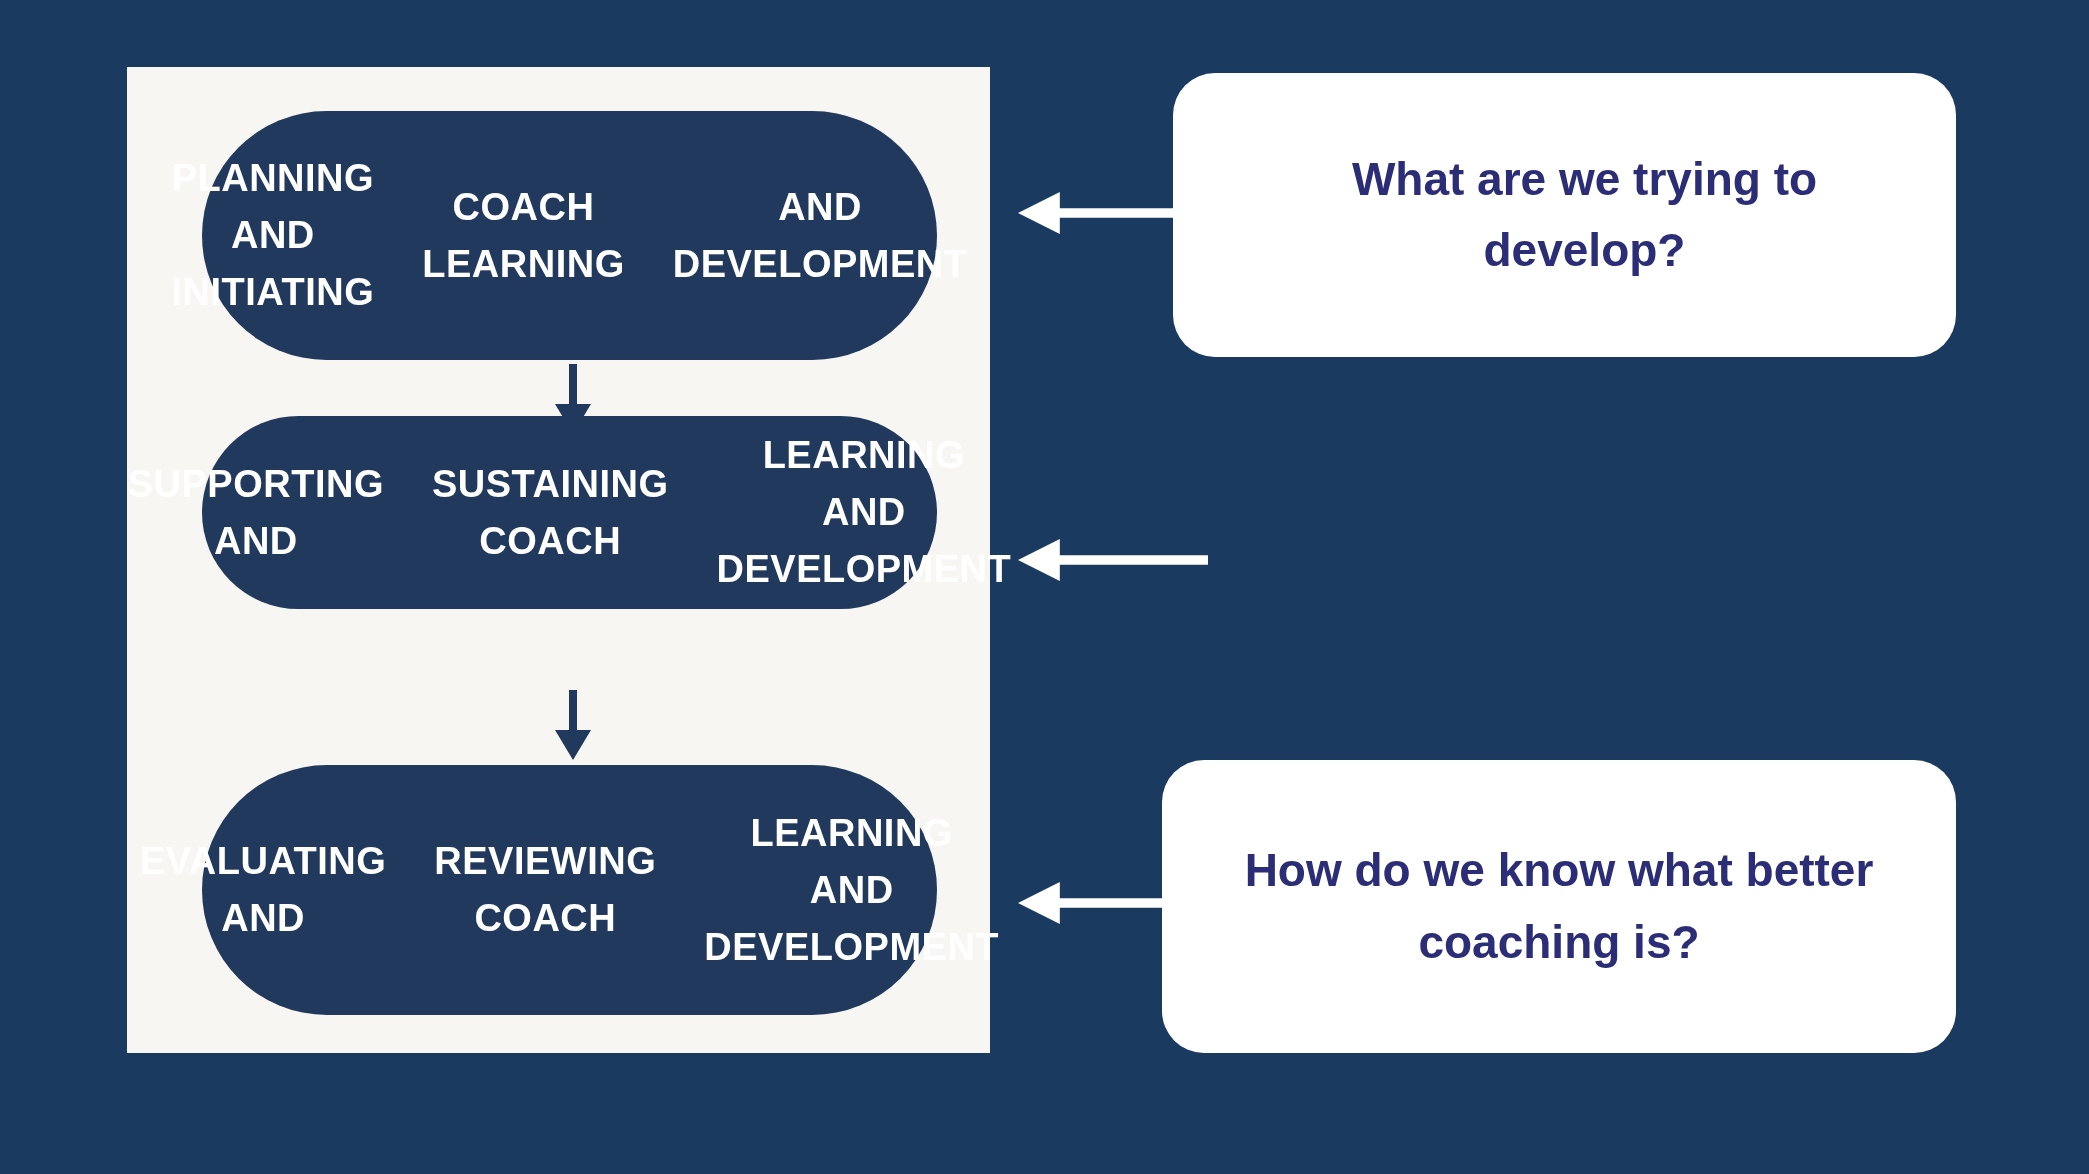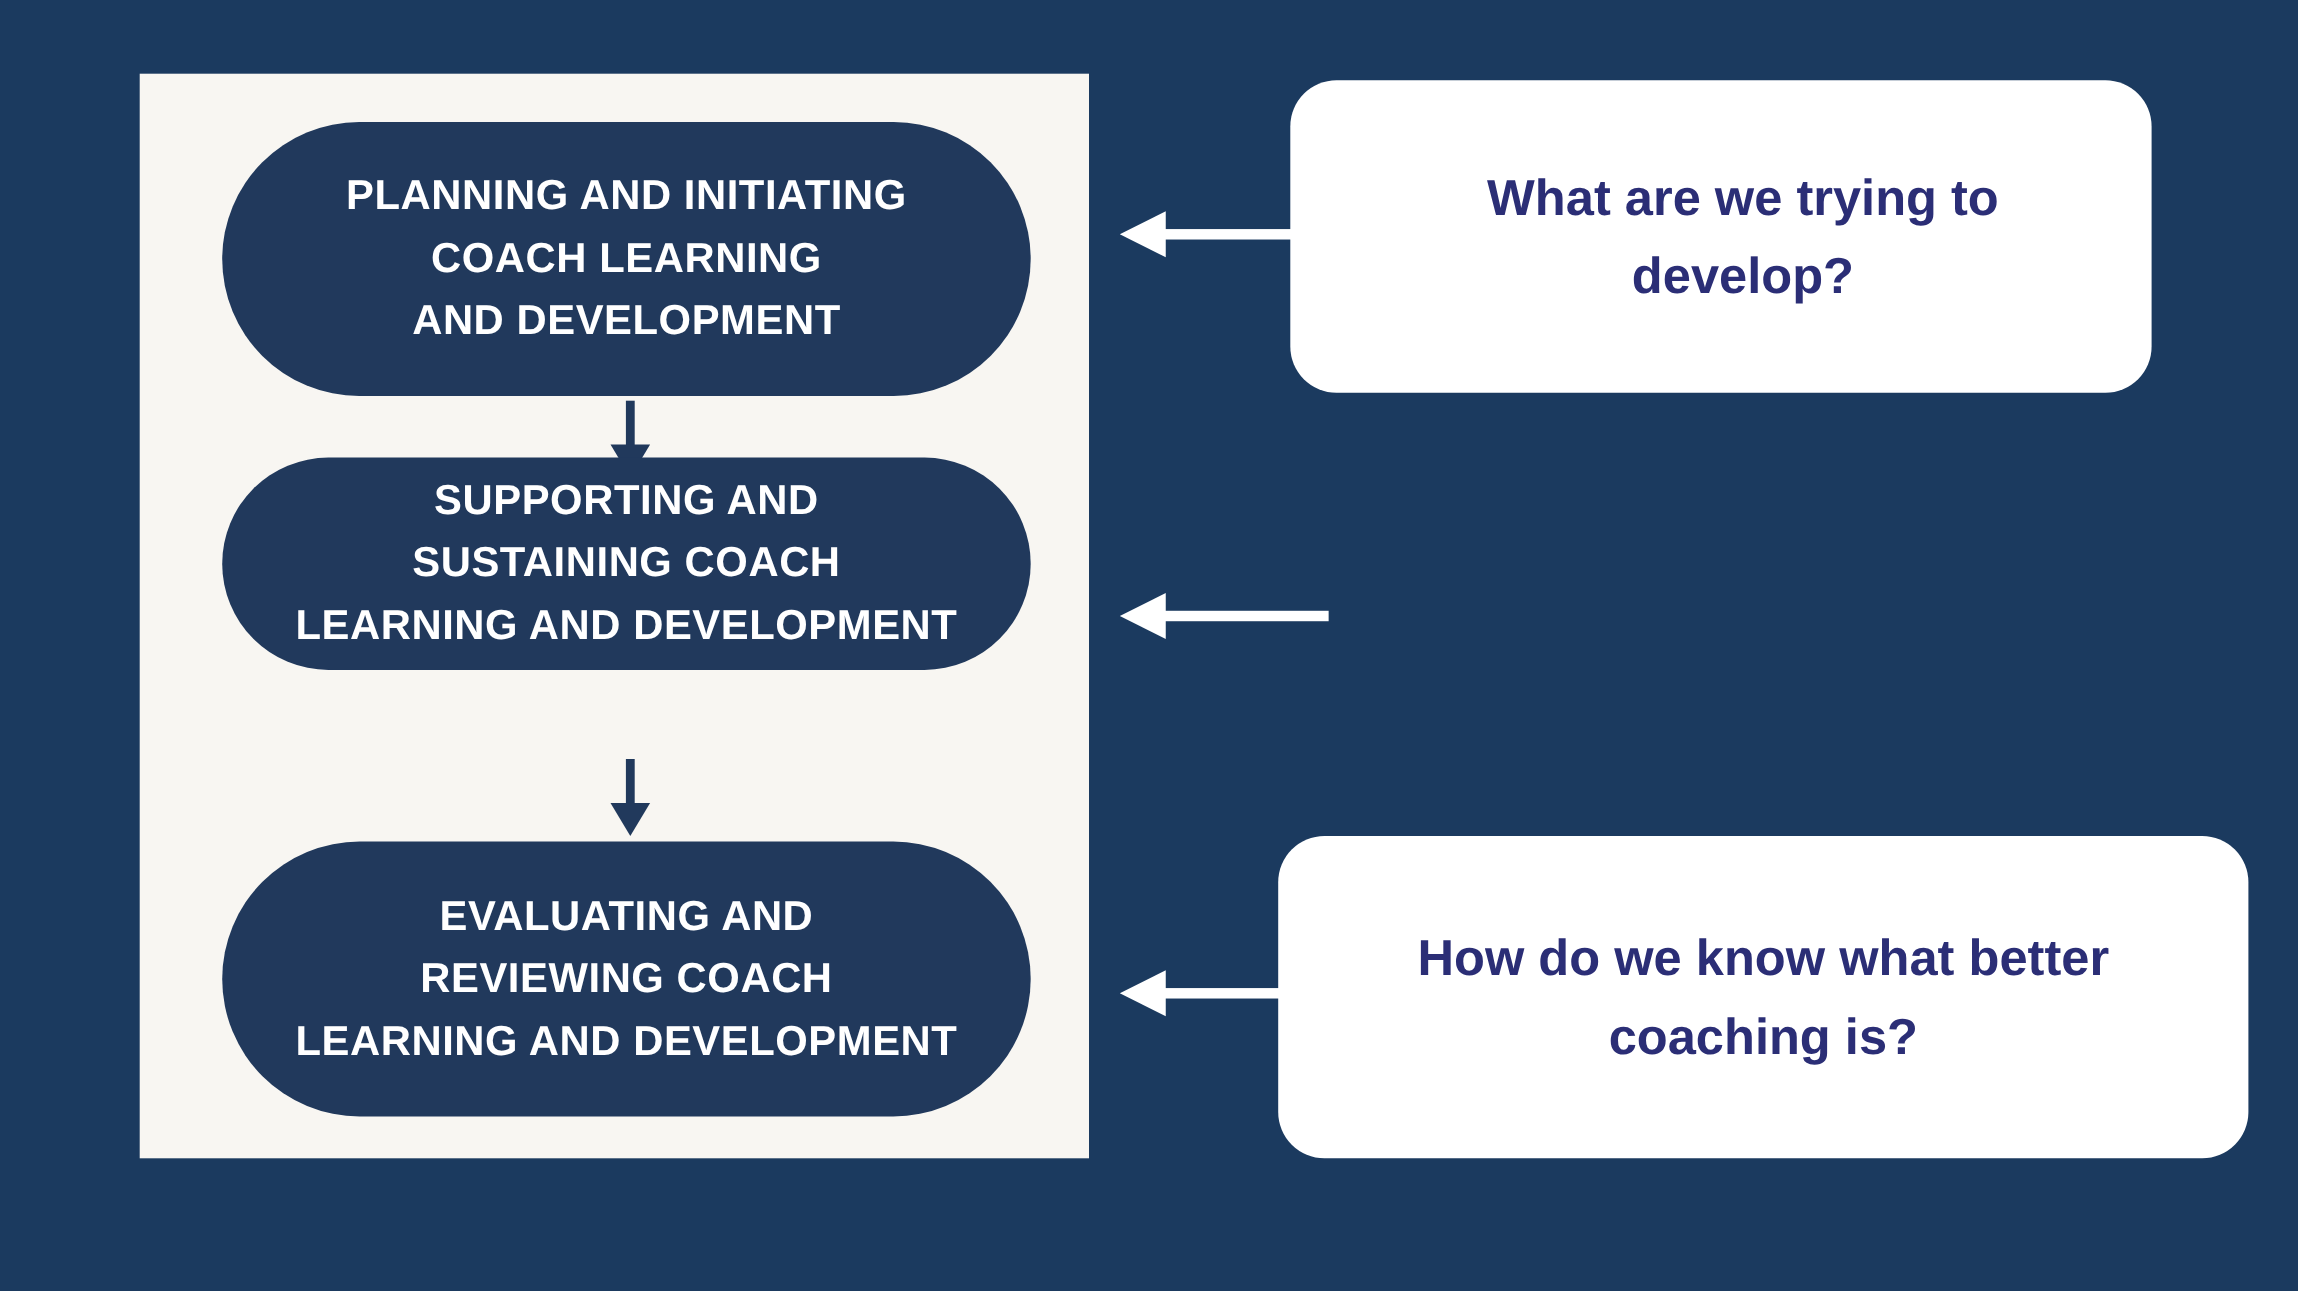--- a/index.html
+++ b/index.html
@@ -26,28 +26,29 @@
   }
   
   .pill {
     position: absolute;
     left: 202px;
     width: 735px;
     background: #21395c;
     border-radius: 130px;
     color: #ffffff;
     display: flex;
-    flex-direction: column;
+    flex-direction: row;
     align-items: center;
     justify-content: center;
     text-align: center;
     font-weight: 700;
     font-size: 38px;
     line-height: 1.5;
     letter-spacing: 0.5px;
+    gap: 48px;
   }
   .pill-1 { top: 111px; height: 249px; }
   .pill-2 { top: 416px; height: 193px; }
   .pill-3 { top: 765px; height: 250px; }
   .pill span { display: block; }
 
   
   .down-arrow {
     position: absolute;
     left: 547px;
@@ -66,21 +67,21 @@
     align-items: center;
     justify-content: center;
     text-align: center;
     color: #2b2e76;
     font-weight: 700;
     font-size: 46px;
     line-height: 1.55;
   }
   .card-1 { left: 1173px; top: 73px;  width: 783px; height: 284px; padding-left: 40px; }
   .card-2 { left: 1173px; top: 424px; width: 783px; height: 283px; }
-  .card-3 { left: 1162px; top: 760px; width: 882px; height: 293px; }
+  .card-3 { left: 1162px; top: 760px; width: 794px; height: 293px; }
   .card span { display: block; }
 
   
   .left-arrow {
     position: absolute;
     width: 190px;
     height: 48px;
   }
   .left-arrow-1 { left: 1018px; top: 189px; }
   .left-arrow-2 { left: 1018px; top: 536px; }

